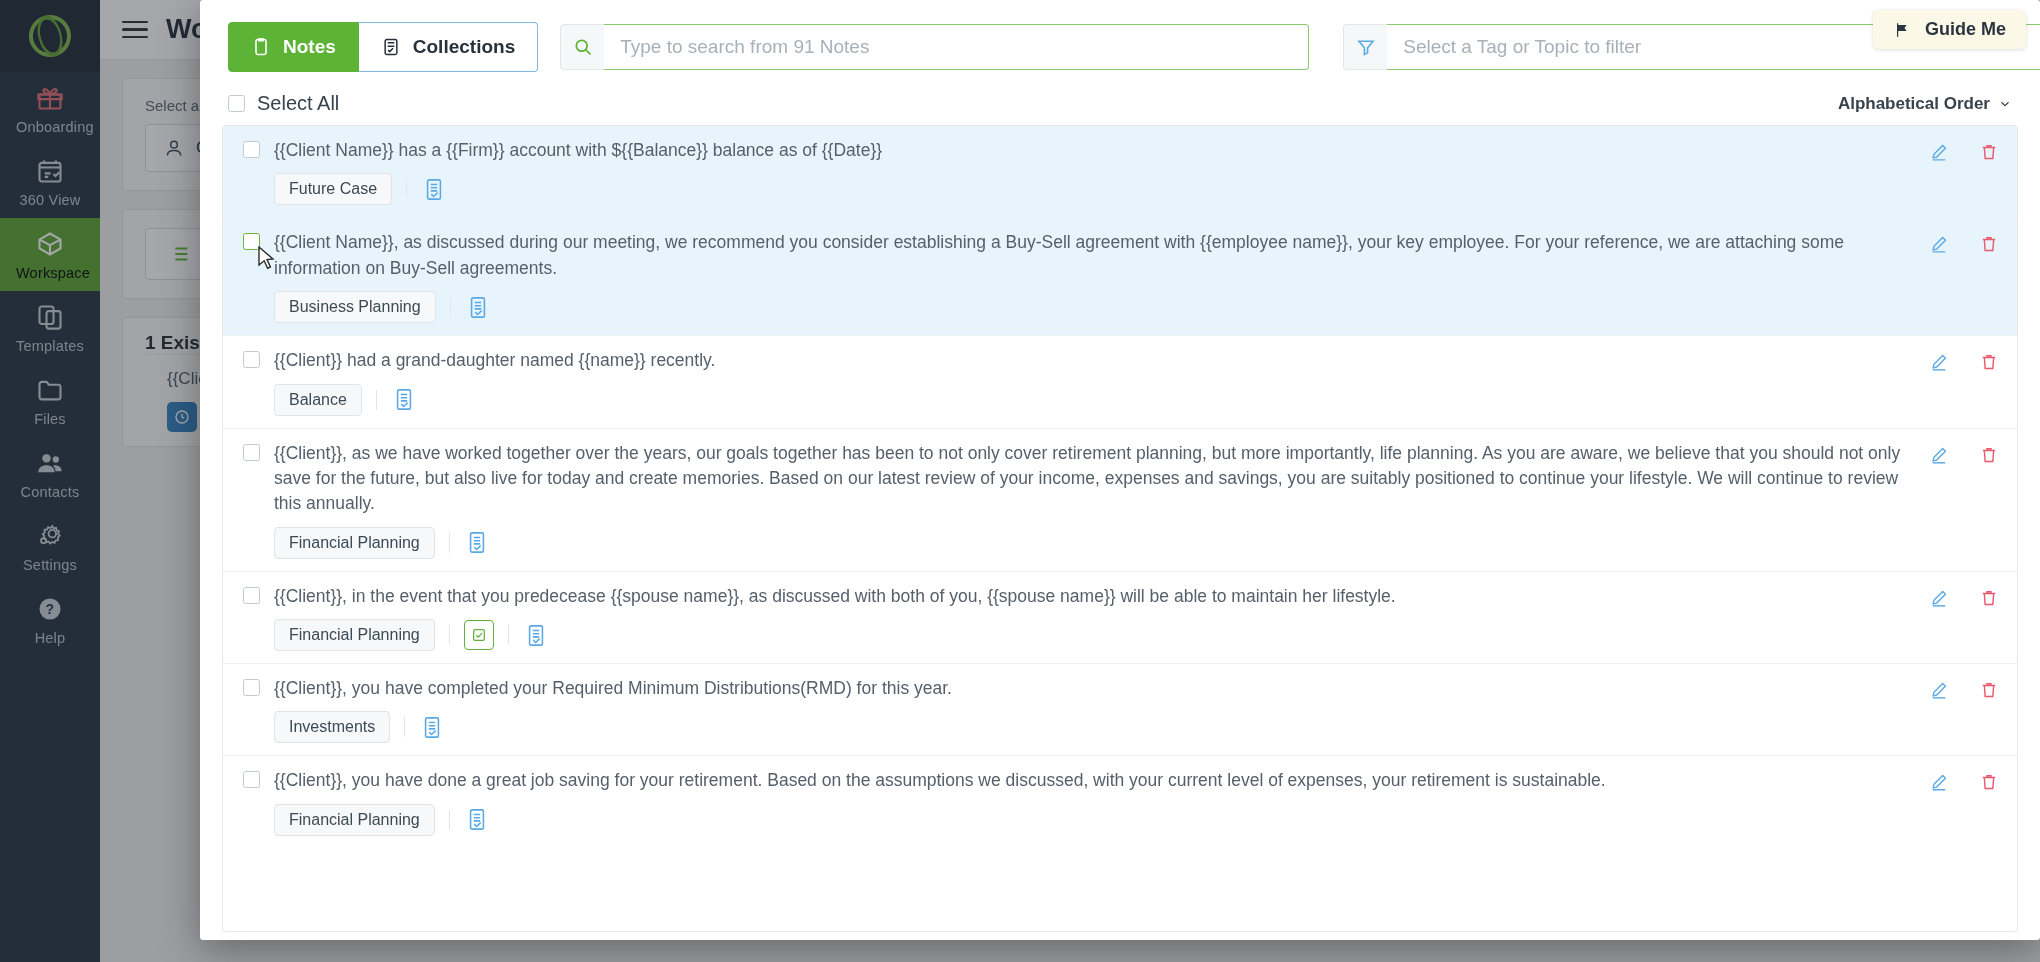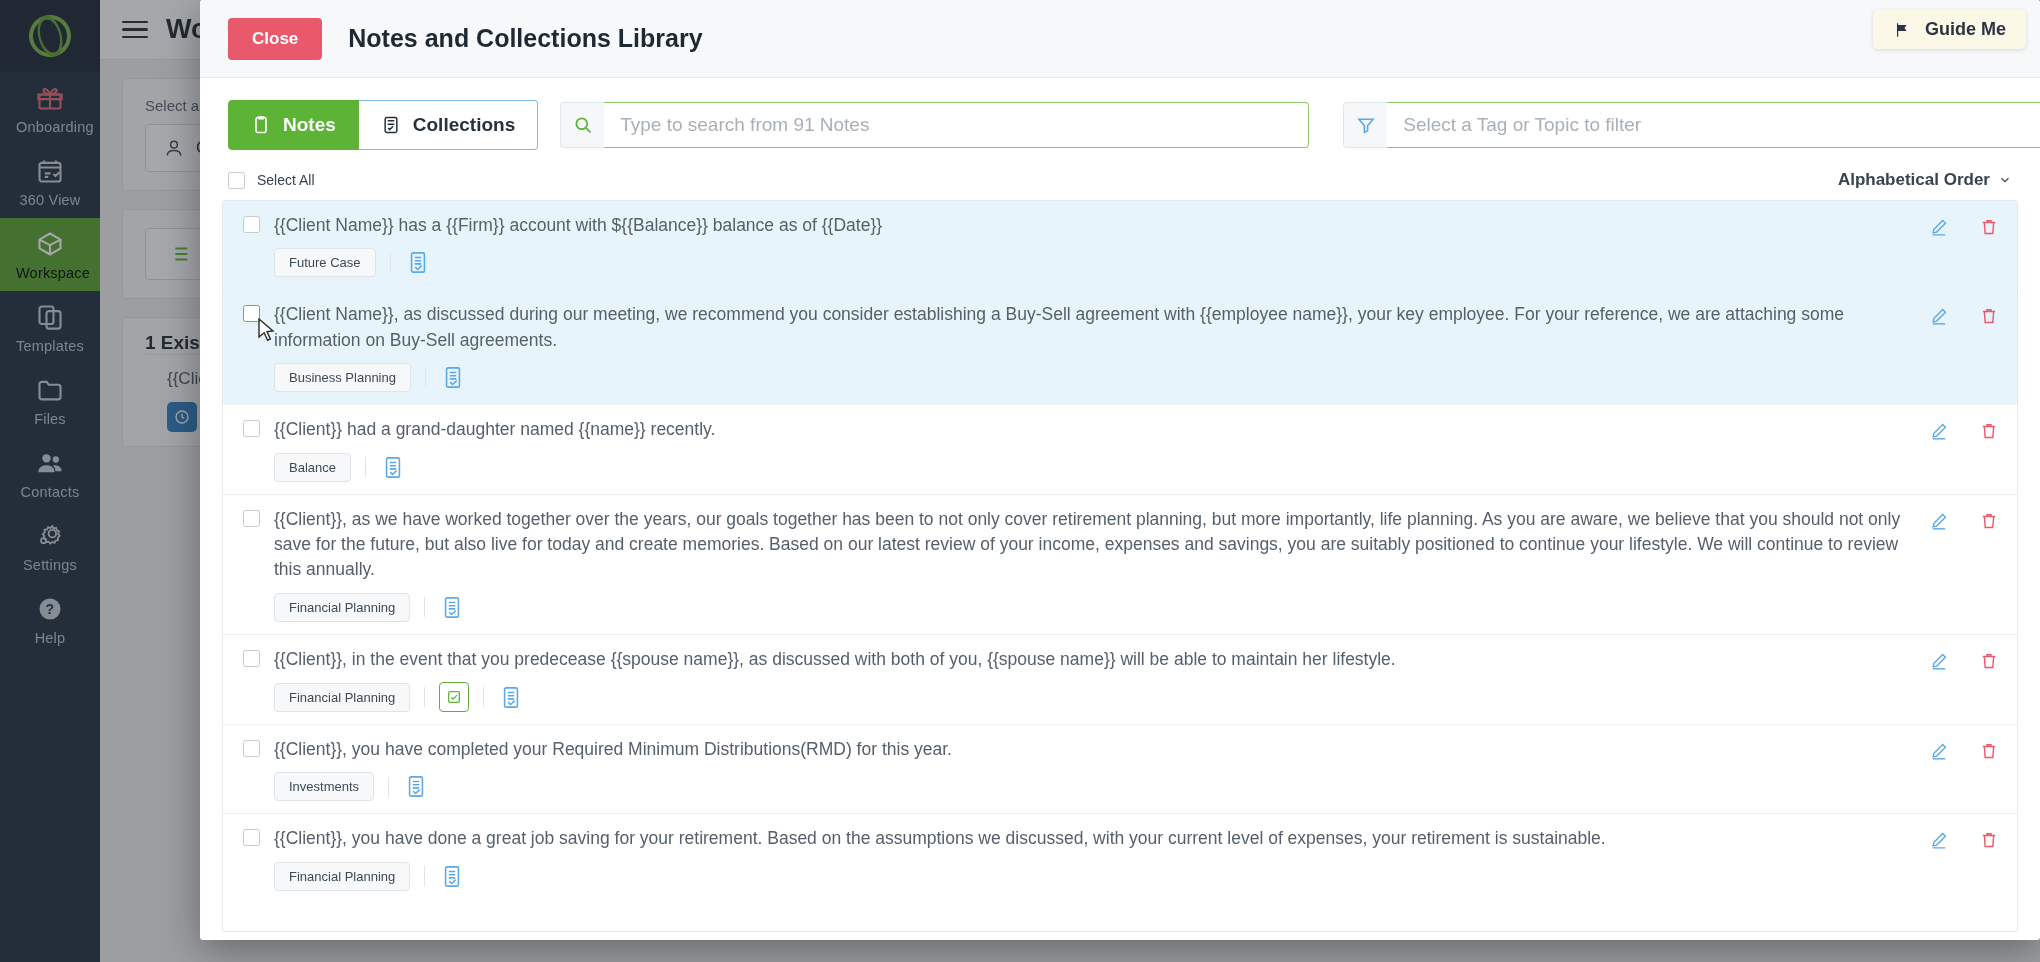--- a/index.html
+++ b/index.html
@@ -136,21 +136,21 @@
   .filter-input {
     width:690px; height:46px; border:1px solid #8bc96a; border-left:none;
     border-radius:0 4px 4px 0; padding:0 16px; font-size:19px; color:#2b3540;
     outline:none; font-family:inherit; background:#fff;
   }
   .filter-input::placeholder { color:#a8b0b8; }
 
   .subbar {
     display:flex; align-items:center; padding:4px 28px 10px;
   }
-  .select-all { display:flex; align-items:center; gap:12px; font-size:14px; color:#39434e; cursor:pointer;}
+  .select-all { display:flex; align-items:center; gap:12px; font-size:20px; color:#39434e; cursor:pointer;}
   .sorter { margin-left:auto; font-size:17px; font-weight:bold; color:#39434e; cursor:pointer;
     display:flex; align-items:center; gap:8px; }
 
   .cbx {
     width:17px;height:17px;border:1.6px solid #c3c9cf; border-radius:2.5px;
     background:#fff; flex:0 0 17px; display:inline-block; cursor:pointer;
   }
   .cbx.hl { border-color:#6db33f; }
 
   .list {
@@ -164,21 +164,21 @@
   .row.sel { background:#e7f4fc; }
   .row:last-child { border-bottom:none; }
   .row-main { flex:1; min-width:0; padding-right:18px; }
   .row-text {
     font-size:17.5px; color:#56606b; line-height:1.45; padding-left:14px;
     max-width:1690px;
   }
   .row-meta { display:flex; align-items:center; gap:0; margin-top:10px; padding-left:14px;}
   .badge {
     border:1px solid #e0e4e8; background:#f7f8f9; border-radius:4px;
-    padding:6px 14px; font-size:13px; color:#3c4a57; white-space:nowrap;
+    padding:6px 14px; font-size:16px; color:#3c4a57; white-space:nowrap;
   }
   .divider-bar { width:1px; height:20px; background:#e2e6ea; margin:0 14px; }
   .mini-ico {
     width:26px;height:28px; display:flex; align-items:center; justify-content:center;
   }
   .mini-ico.boxed {
     border:1.6px solid #63b03c; border-radius:4px; width:30px;height:30px;
   }
   .row-actions {
     display:flex; align-items:center; gap:30px; padding-top:4px; flex:0 0 auto;
@@ -297,24 +297,20 @@
 
 <div class="guide">
   <svg width="20" height="18" viewBox="0 0 24 24" fill="#2b3540">
       <path d="M4 3v18h1.6v-7.6h11.2L14 9.3l2.8-4.1H5.6V3z"></path>
     </svg>
   <span>Guide Me</span>
 </div>
 
 <div id="modal">
 
-  <div class="modal-head">
-    <button class="close-btn">Close</button>
-    <div class="modal-title">Notes and Collections Library</div>
-  </div>
 
   <div class="toolbar">
     <div class="seg">
       <button class="seg-btn on">
         <svg width="20" height="22" viewBox="0 0 24 24" fill="none" stroke="#fff" stroke-width="1.9">
             <path d="M8 3h8a2 2 0 0 1 2 2v14a2 2 0 0 1-2 2H8a2 2 0 0 1-2-2V5a2 2 0 0 1 2-2z"></path>
             <path d="M9.5 2.5h5v2h-5z" fill="#fff"></path>
           </svg>
         <span>Notes</span>
       </button>

